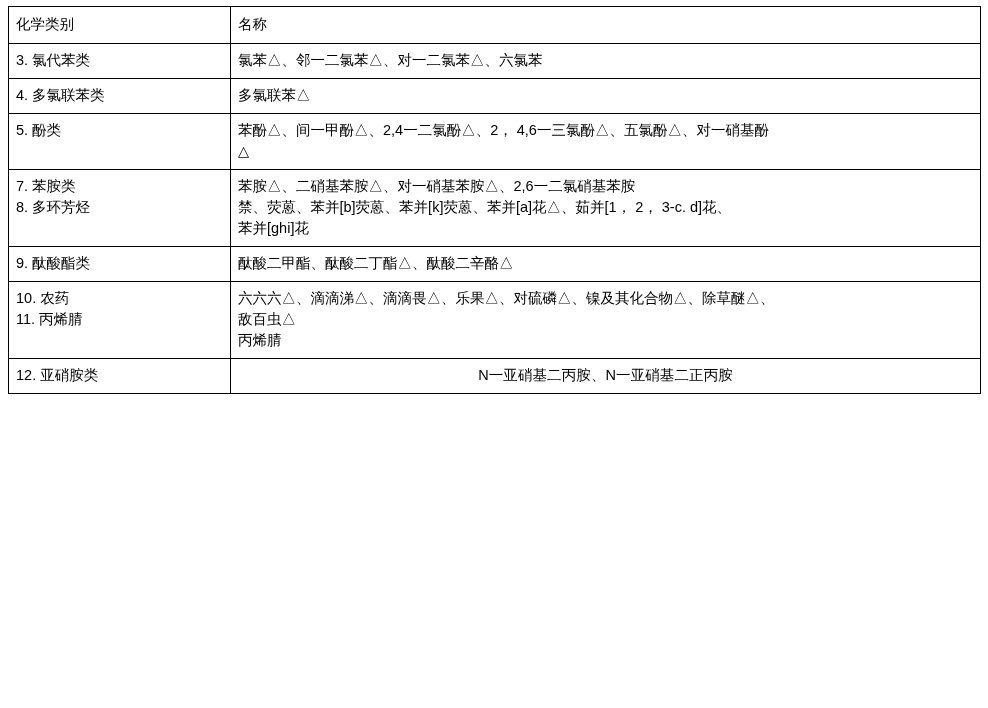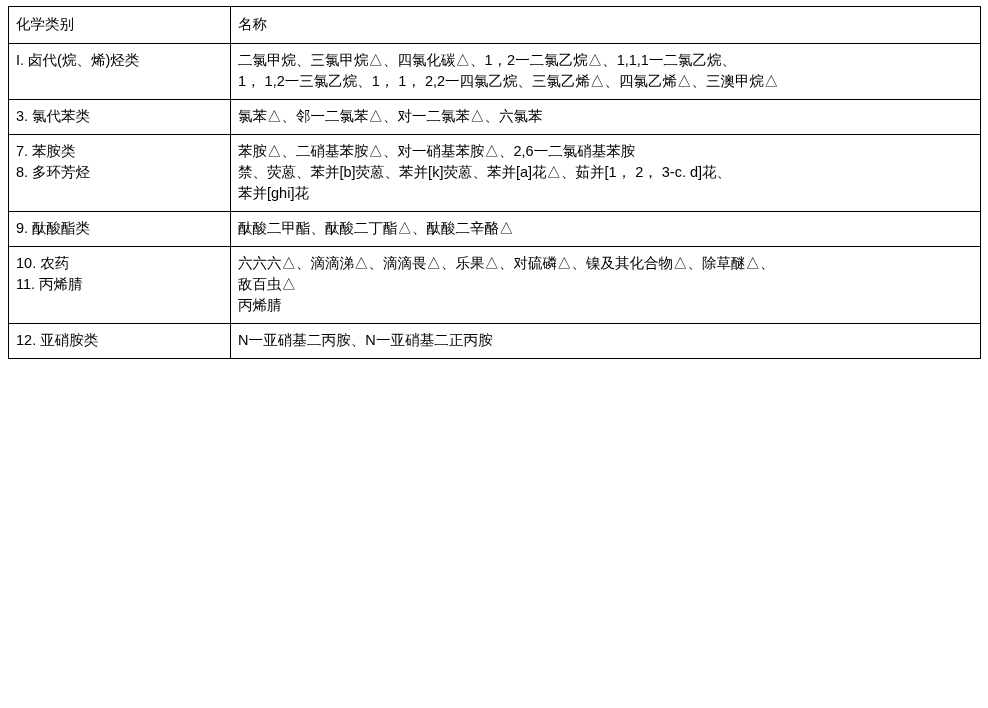--- a/index.html
+++ b/index.html
@@ -40,60 +40,69 @@
     padding-top: 7px;
     padding-bottom: 8px;
   }
   .cell-line {
     display: block;
     white-space: pre-wrap;
     word-break: break-all;
   }
   .mono-ish {
     letter-spacing: 0.1px;
+    text-align: center;
   }
 </style>
 </head>
 <body>
 
 <div class="page">
   <table class="chem-table">
     <colgroup>
       <col class="col-category">
       <col class="col-names">
     </colgroup>
     <thead>
       <tr>
         <th>化学类别</th>
         <th>名称</th>
       </tr>
     </thead>
     <tbody>
 
-      <tr>
-        <td>
-          <span class="cell-line">I. 卤代(烷、烯)烃类</span>
-        </td>
-        <td>
-          <span class="cell-line">二氯甲烷、三氯甲烷△、四氯化碳△、1，2一二氯乙烷△、1,1,1一二氯乙烷、</span>
-          <span class="cell-line">1， 1,2一三氯乙烷、1， 1， 2,2一四氯乙烷、三氯乙烯△、四氯乙烯△、三澳甲烷△</span>
-        </td>
-      </tr>
 
 
       <tr>
         <td>
           <span class="cell-line">3. 氯代苯类</span>
         </td>
         <td>
           <span class="cell-line">氯苯△、邻一二氯苯△、对一二氯苯△、六氯苯</span>
         </td>
       </tr>
 
+      <tr>
+        <td>
+          <span class="cell-line">4. 多氯联苯类</span>
+        </td>
+        <td>
+          <span class="cell-line">多氯联苯△</span>
+        </td>
+      </tr>
 
+      <tr>
+        <td>
+          <span class="cell-line">5. 酚类</span>
+        </td>
+        <td>
+          <span class="cell-line">苯酚△、间一甲酚△、2,4一二氯酚△、2， 4,6一三氯酚△、五氯酚△、对一硝基酚</span>
+          <span class="cell-line">△</span>
+        </td>
+      </tr>
 
 
       <tr>
         <td>
           <span class="cell-line">7. 苯胺类</span>
           <span class="cell-line">8. 多环芳烃</span>
         </td>
         <td>
           <span class="cell-line">苯胺△、二硝基苯胺△、对一硝基苯胺△、2,6一二氯硝基苯胺</span>
           <span class="cell-line">禁、荧蒽、苯并[b]荧蒽、苯并[k]荧蒽、苯并[a]花△、茹并[1， 2， 3-c. d]花、</span>

